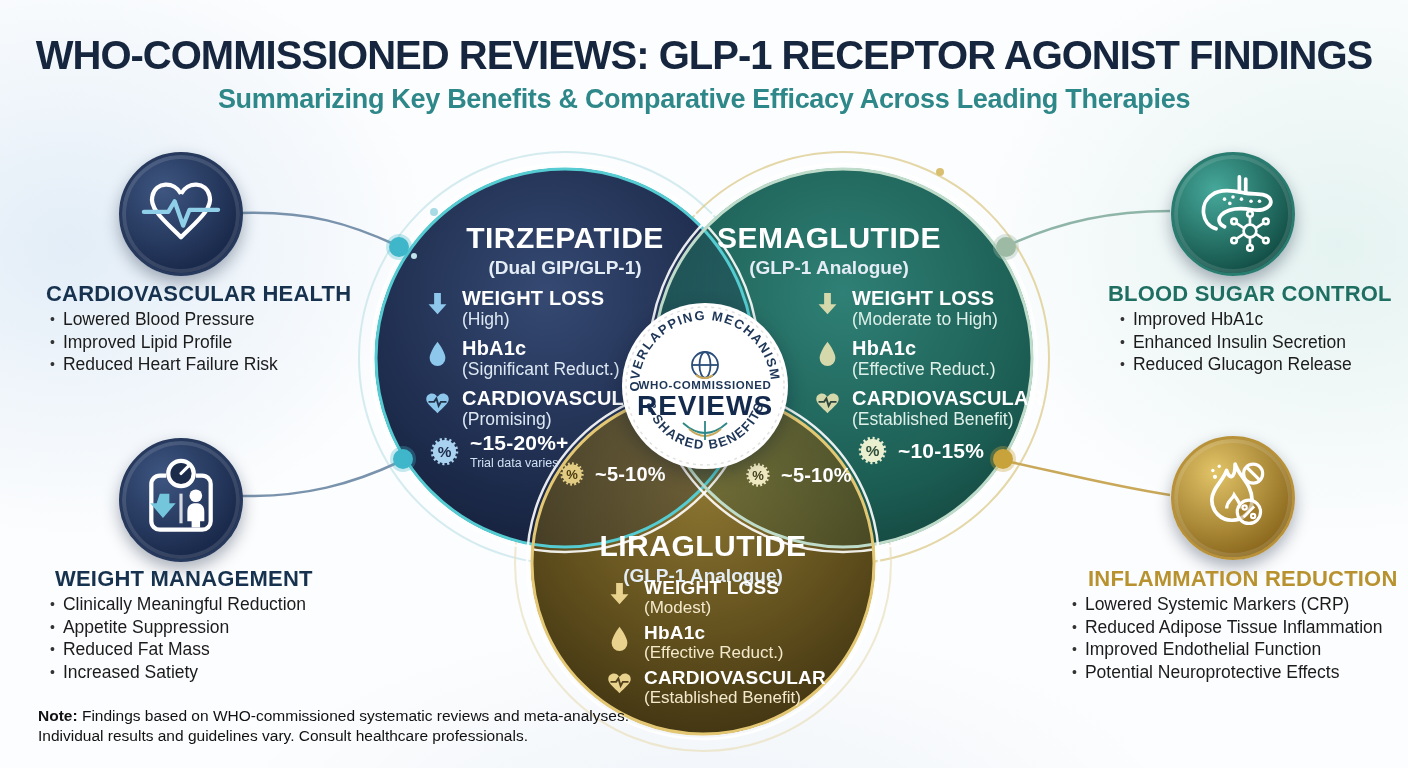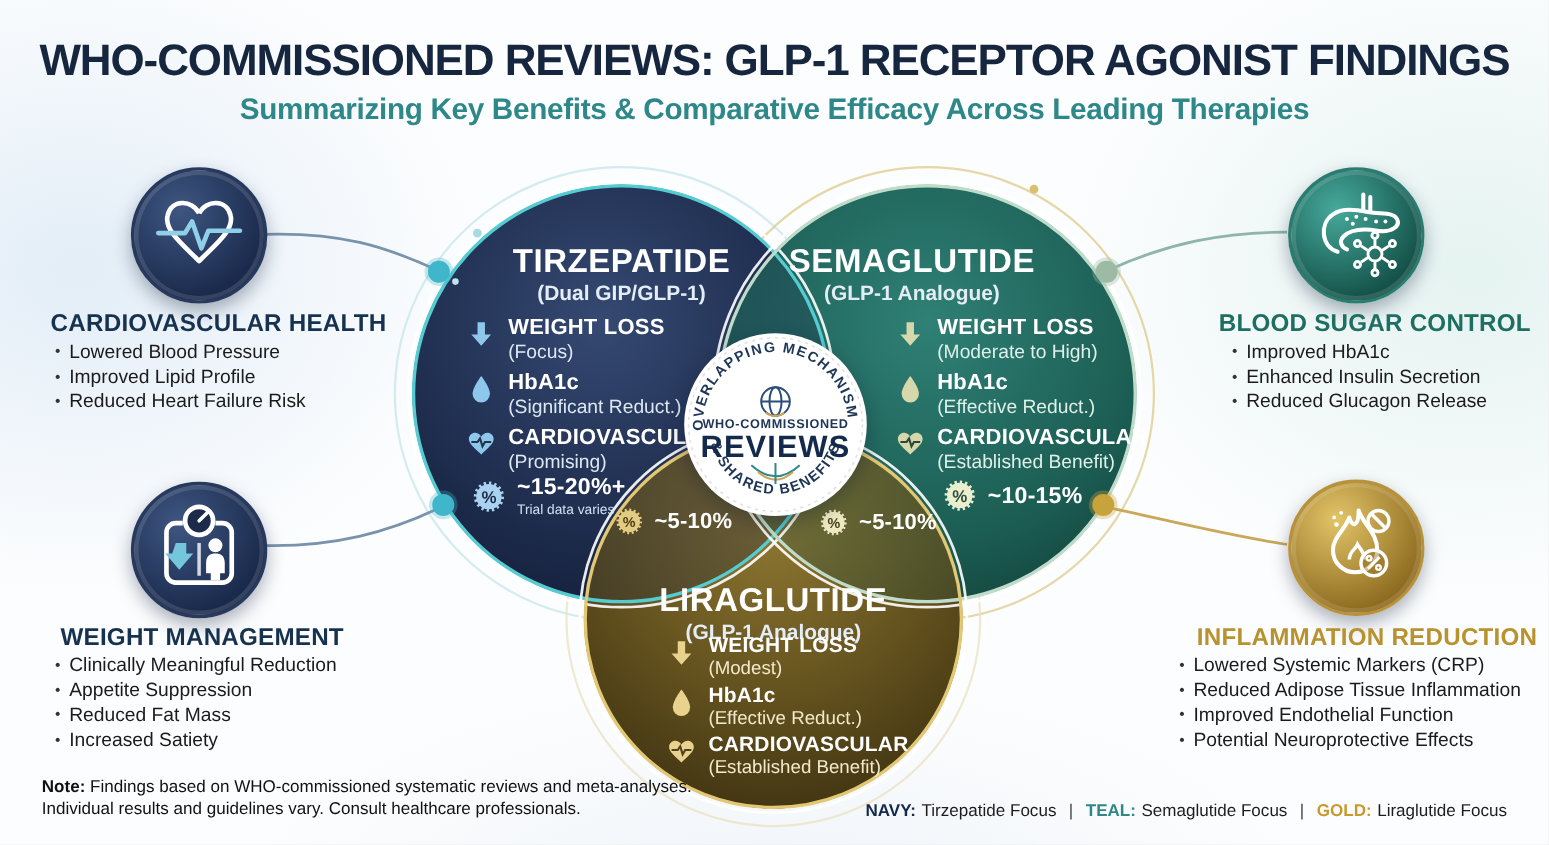--- a/index.html
+++ b/index.html
@@ -252,21 +252,21 @@
     <div class="venn-name">TIRZEPATIDE</div>
     <div class="venn-sub">(Dual GIP/GLP-1)</div>
   </div>
   <div id="tirz-rows" class="benefit-rows">
     <div class="brow">
       <svg class="bicon ic-tirz" viewBox="0 0 24 24">
           <path d="M9 3h6v10h5l-8 9-8-9h5z" fill="currentColor"></path>
         </svg>
       <div>
           <div class="blabel">WEIGHT LOSS</div>
-           <div class="bdetail d-tirz">(Focus)</div>
+           <div class="bdetail d-tirz">(High)</div>
         </div>
     </div>
     <div class="brow">
       <svg class="bicon ic-tirz" viewBox="0 0 24 24">
           <path d="M12 2C12 2 5 11 5 16.5a7 7 0 0 0 14 0C19 11 12 2 12 2Z" fill="currentColor"></path>
         </svg>
       <div>
           <div class="blabel">HbA1c</div>
            <div class="bdetail d-tirz">(Significant Reduct.)</div>
         </div>
@@ -407,21 +407,14 @@
         <path d="M67 126 Q83 140 99 126" stroke="#c9a85a"></path>
         <line x1="83" y1="118" x2="83" y2="137" stroke="#2e8788"></line>
       </g>
     </svg>
   </div>
 
   <div id="note">
     <div><span class="nb">Note:</span><span> Findings based on WHO-commissioned systematic reviews and meta-analyses.</span></div>
     <div>Individual results and guidelines vary. Consult healthcare professionals.</div>
   </div>
-  <div id="legend">
-    <span class="lg-label lg-navy">NAVY:</span><span>Tirzepatide Focus</span>
-    <span class="lg-sep">|</span>
-    <span class="lg-label lg-teal">TEAL:</span><span>Semaglutide Focus</span>
-    <span class="lg-sep">|</span>
-    <span class="lg-label lg-gold">GOLD:</span><span>Liraglutide Focus</span>
-  </div>
 
 </div>
 
 </body></html>

